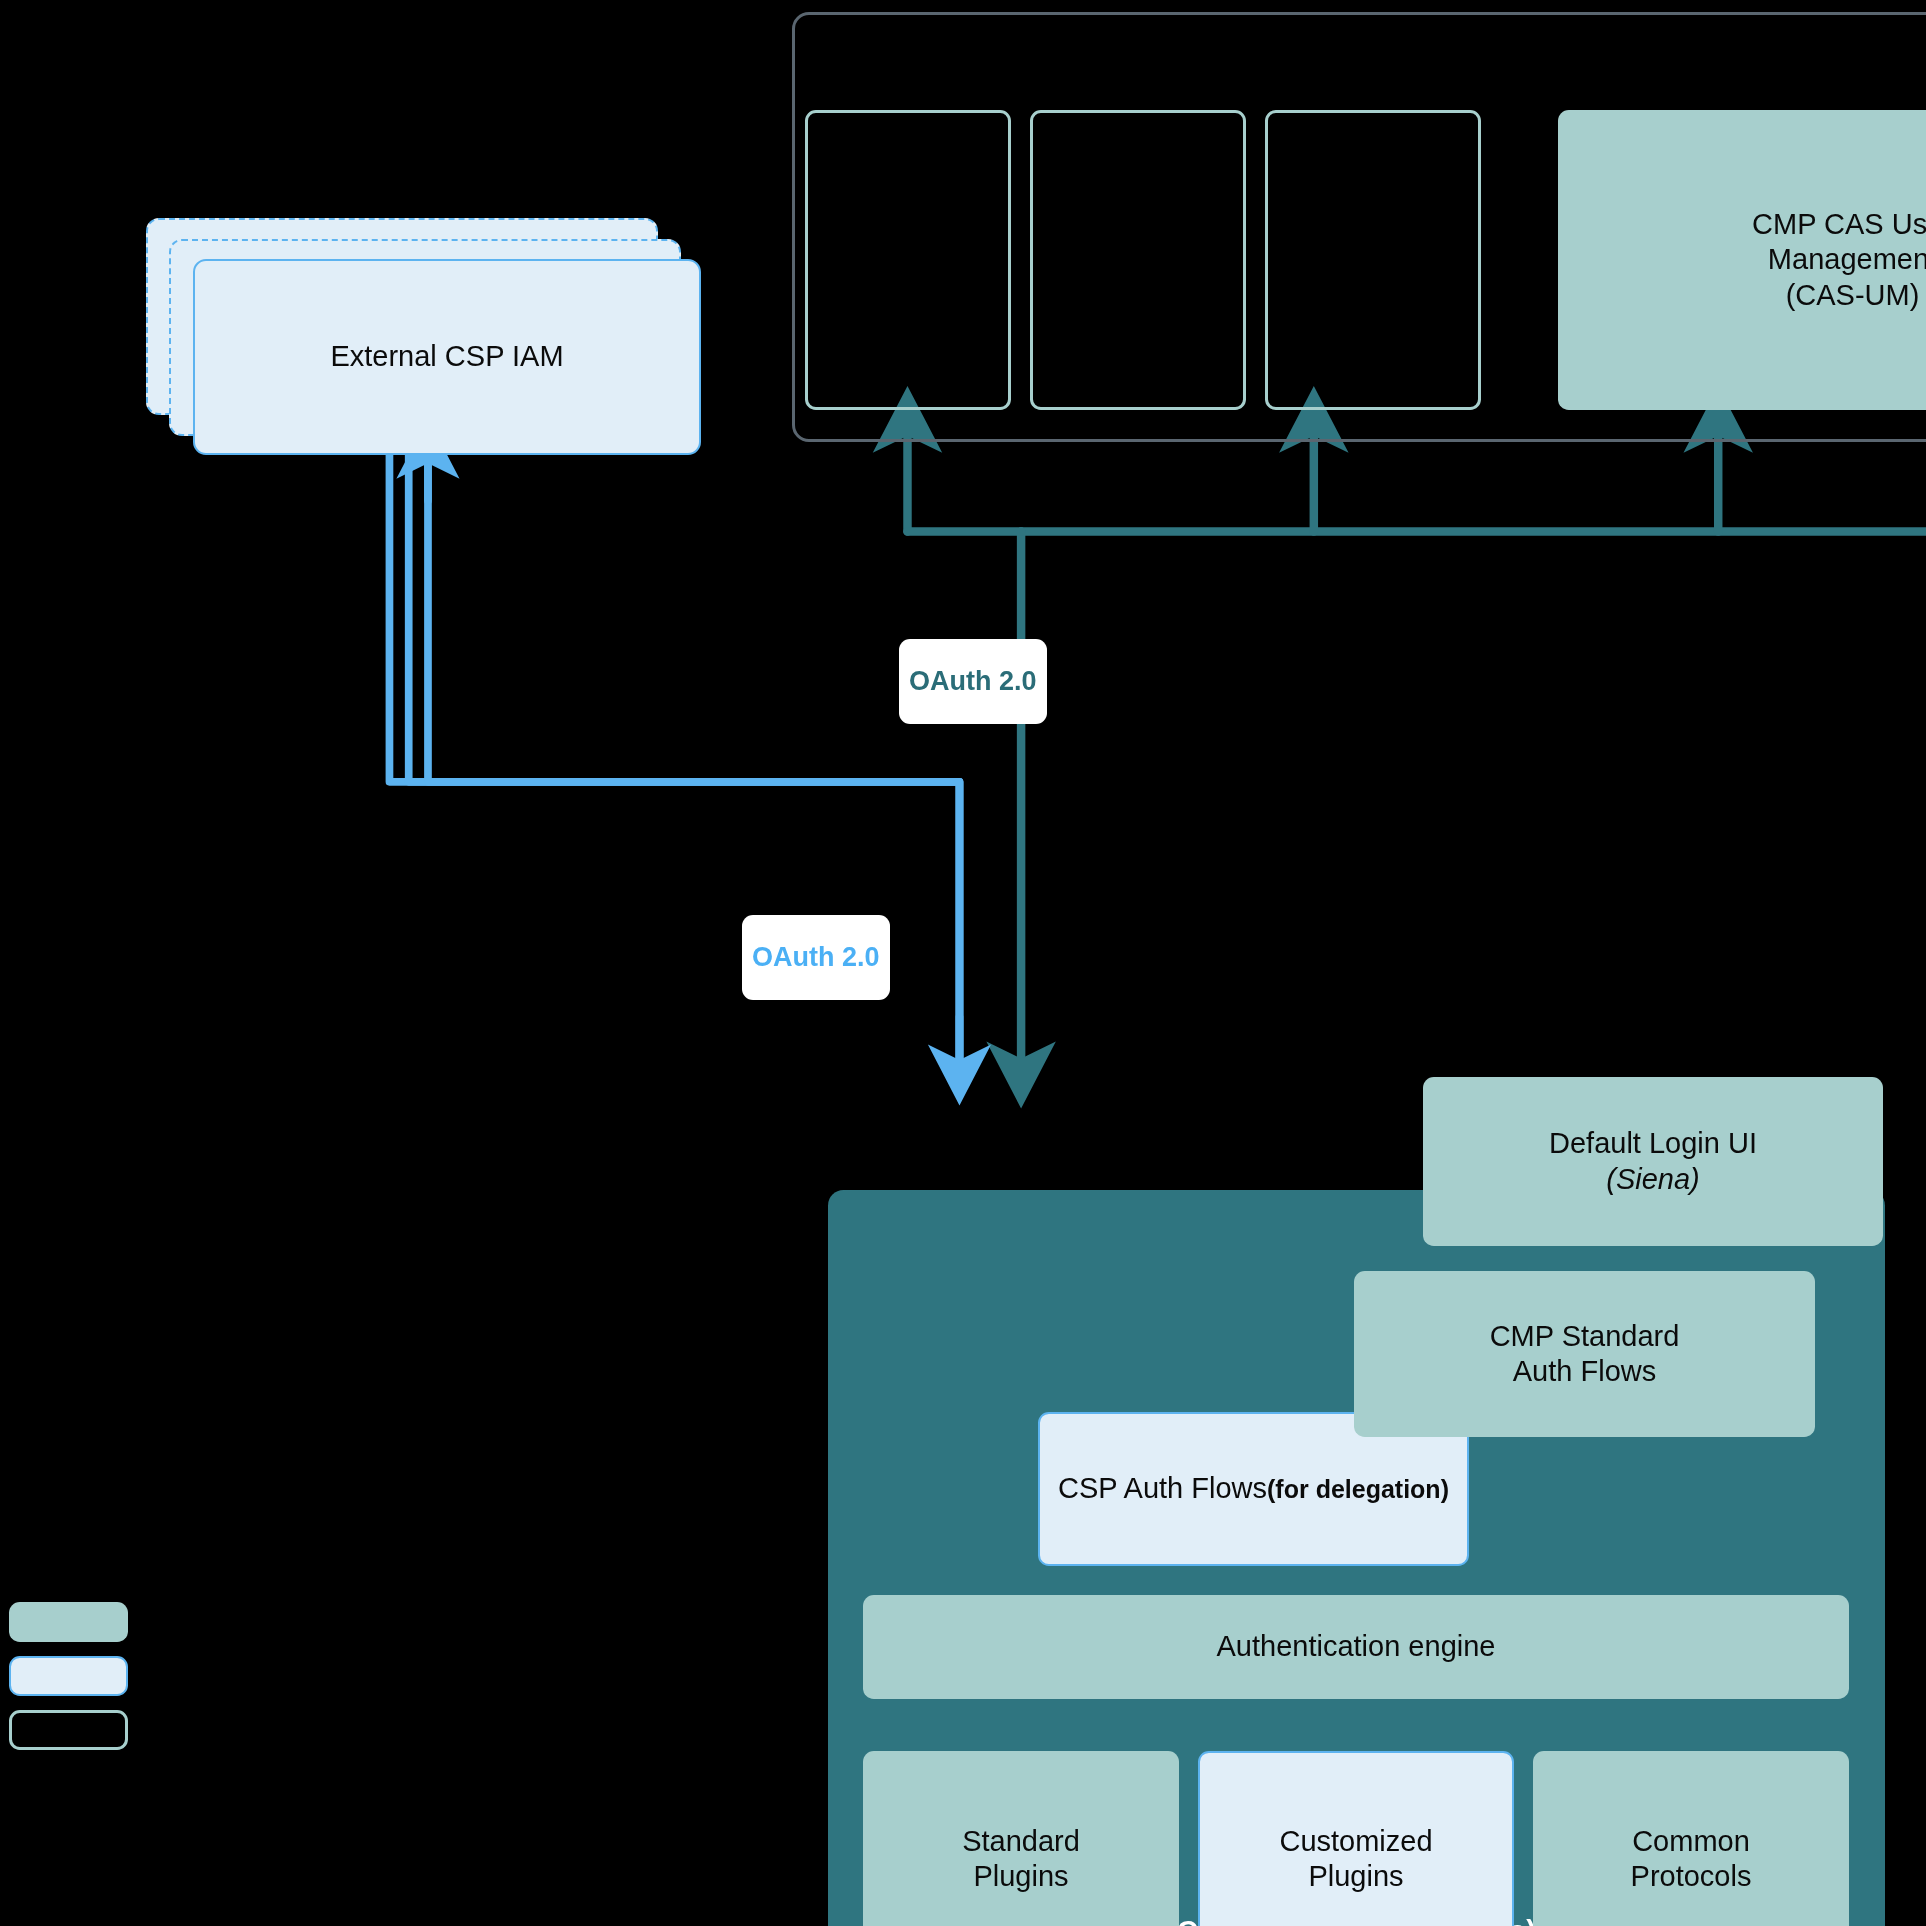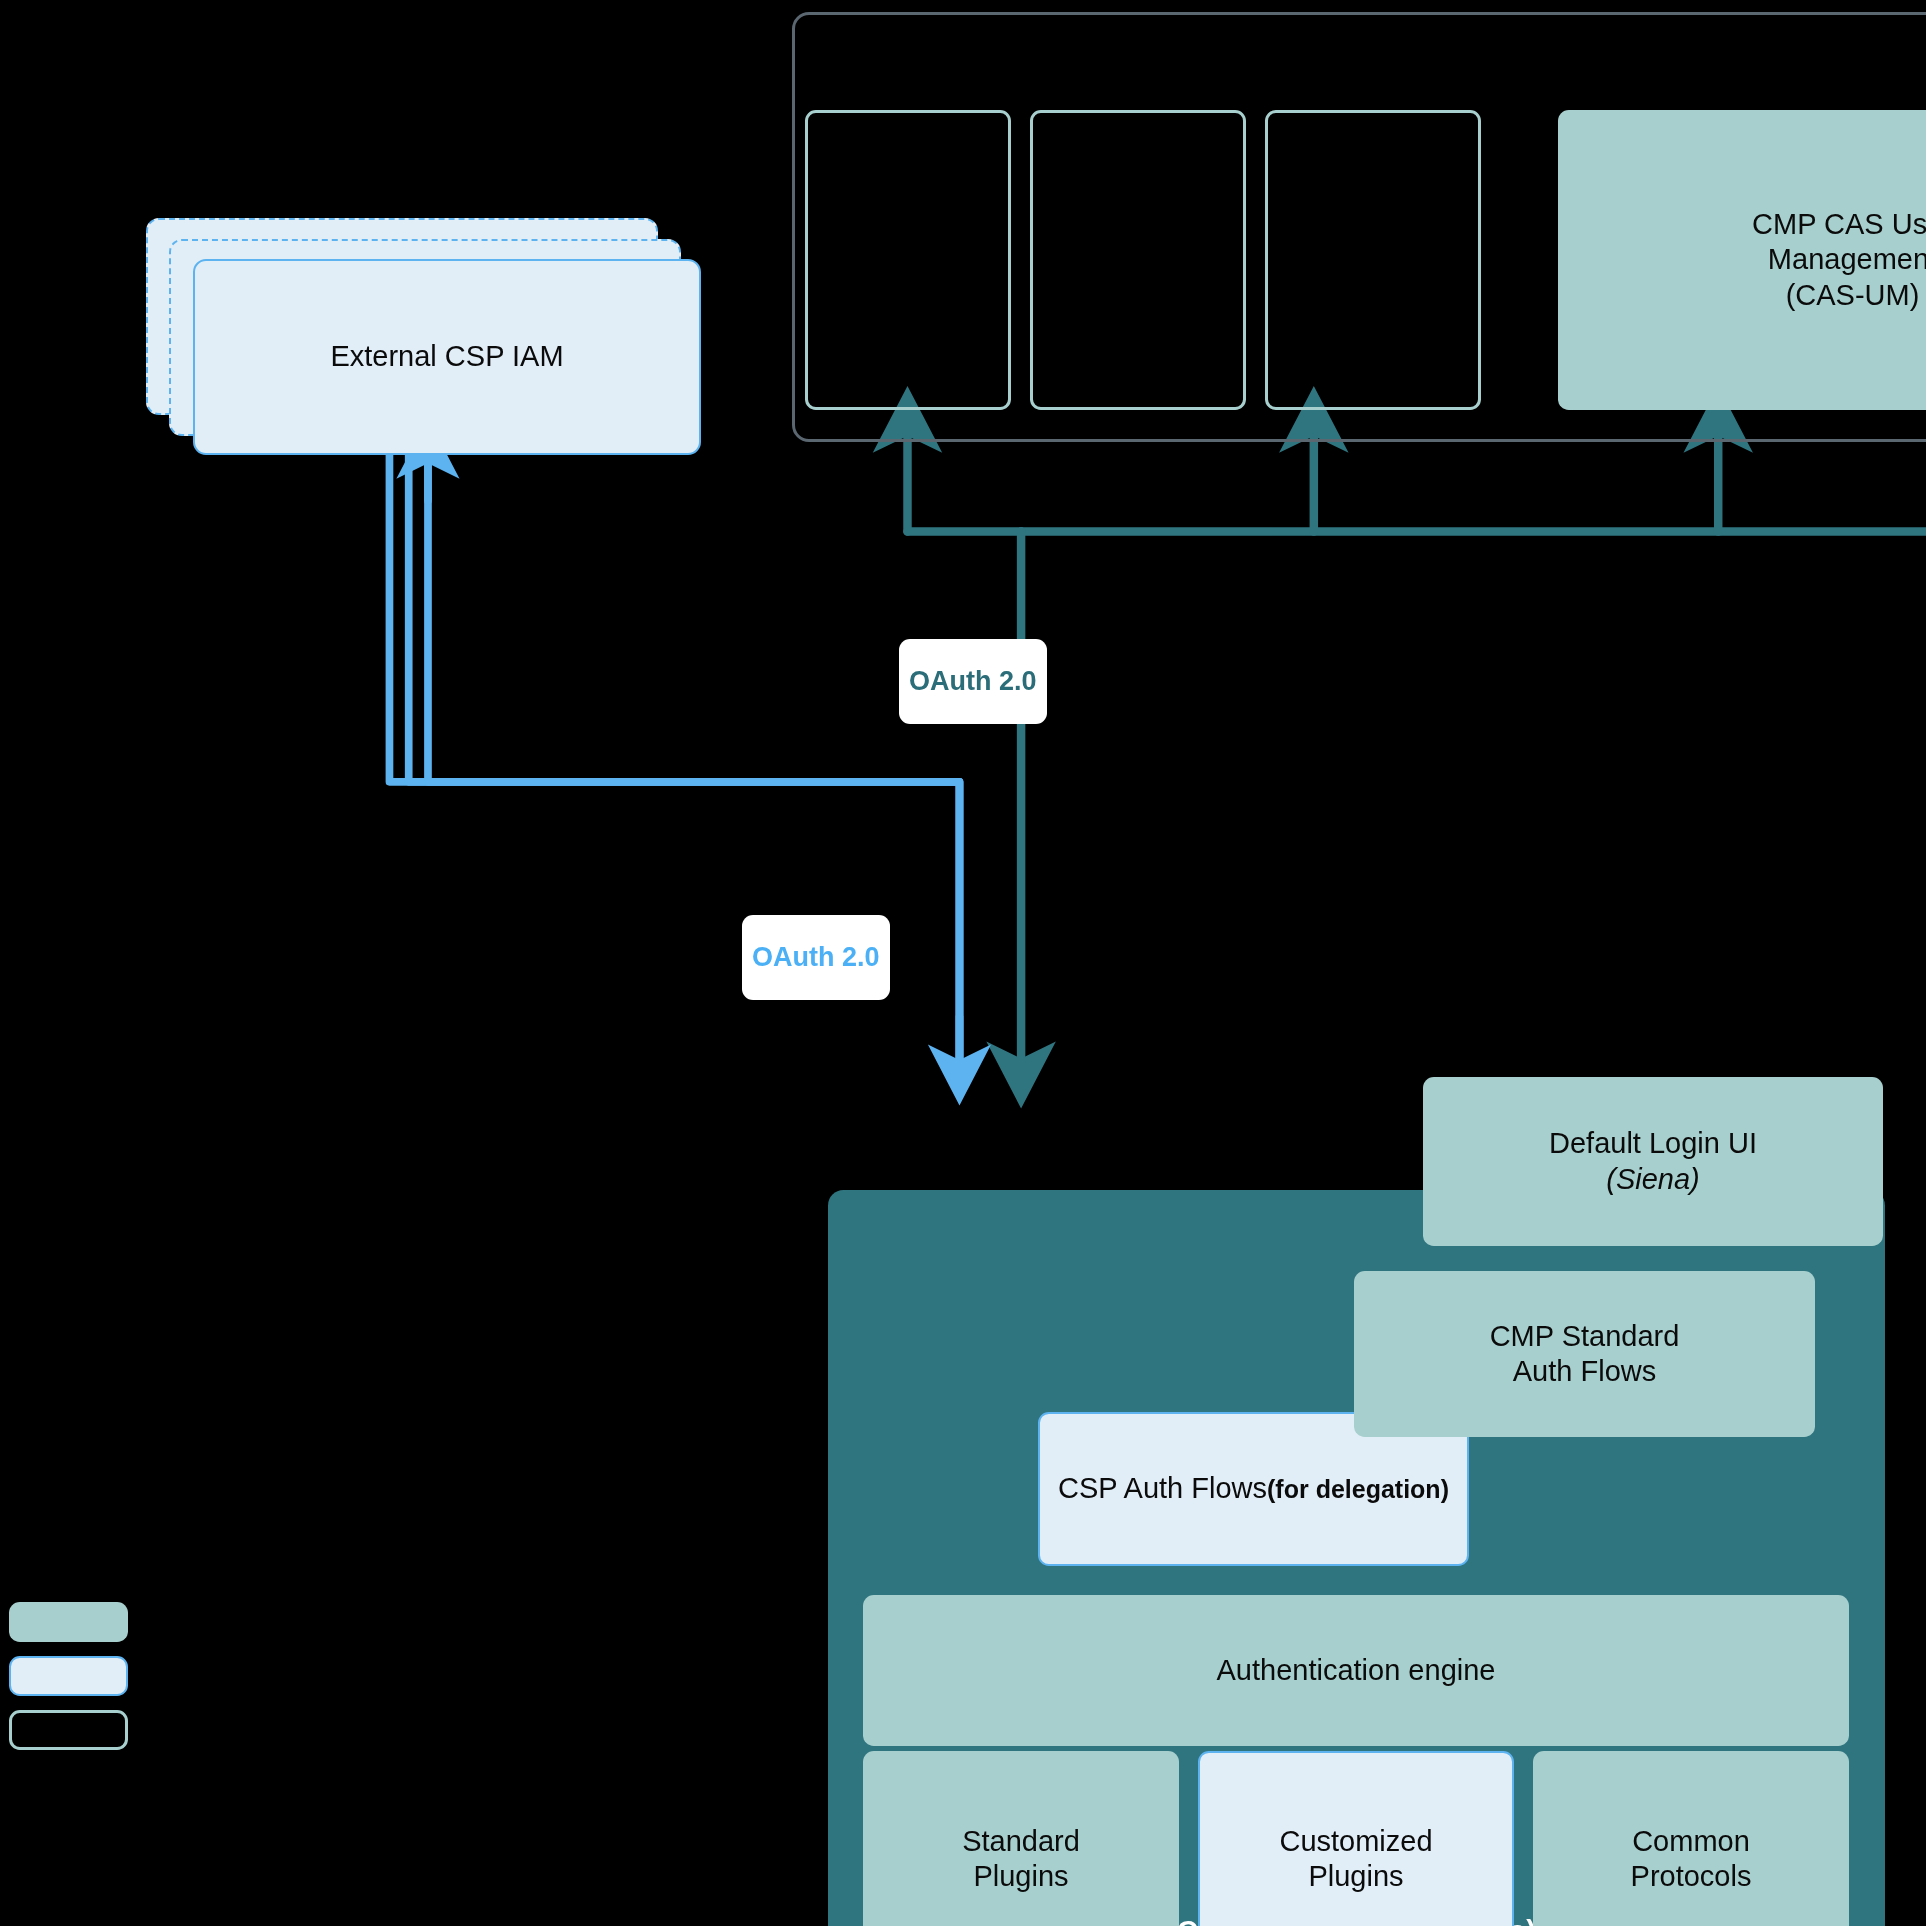--- a/index.html
+++ b/index.html
@@ -115,21 +115,21 @@
   <div class="node fill-light r34 t76" style="left:193px;top:259px;width:508px;height:196px;">External CSP IAM</div>
 
   <div class="pill t70" style="left:899px;top:639px;height:85px;color:#2b6d78;">OAuth 2.0</div>
 
   <div class="pill t70" style="left:742px;top:915px;height:85px;color:#4bb0f5;">OAuth 2.0</div>
 
   <div class="panel-dark r40" style="position:absolute;left:828px;top:1190px;width:1057px;height:802px;"></div>
 
   <div class="node wtxt t76" style="left:828px;top:1911px;width:1057px;height:42px;">CMP CAS Server (Apereo)</div>
 
-  <div class="node fill-teal r28 t76" style="left:863px;top:1595px;width:986px;height:151px;">Authentication engine</div>
+  <div class="node fill-teal r28 t76" style="left:863px;top:1595px;width:986px;height:104px;">Authentication engine</div>
 
   <div class="node fill-teal r28 t76" style="left:863px;top:1751px;width:316px;height:216px;flex-direction:column;">
     <span>Standard</span>
     <span>Plugins</span>
   </div>
 
   <div class="node fill-light r28 t76" style="left:1198px;top:1751px;width:316px;height:216px;flex-direction:column;">
     <span>Customized</span>
     <span>Plugins</span>
   </div>

